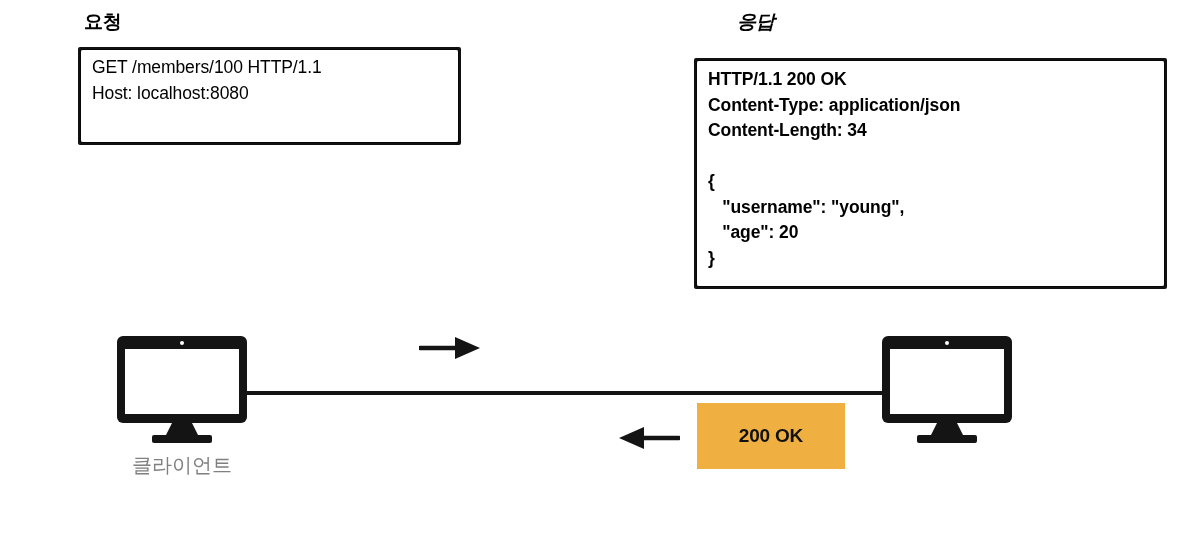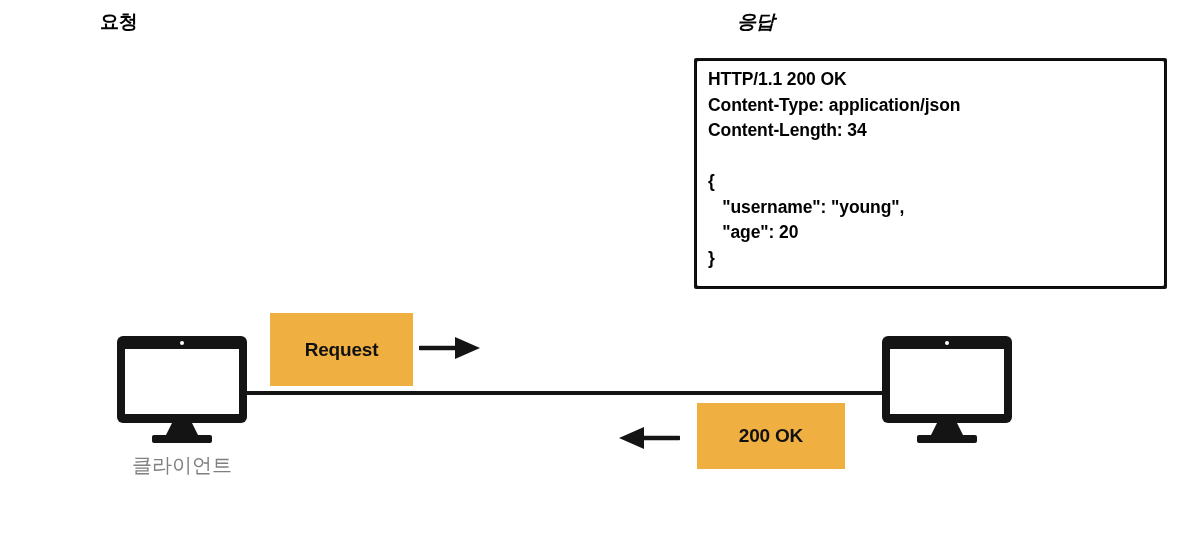--- a/index.html
+++ b/index.html
@@ -22,21 +22,21 @@
 
   
   .section-heading {
     position: absolute;
     font-size: 19px;
     font-weight: bold;
     letter-spacing: -0.3px;
     color: #000;
     white-space: nowrap;
   }
-  #heading-request { left: 84px; top: 9px; margin-left: 16px; }
+  #heading-request { left: 84px; top: 9px; }
   #heading-response { left: 737px; top: 9px; font-style: italic; }
 
   
   .msg-box {
     position: absolute;
     background: #ffffff;
     box-sizing: border-box;
     border: 3px solid #111111;
     border-radius: 2px;
   }
@@ -167,20 +167,24 @@
   #arrow-request { left: 419px; top: 335px; width: 62px; height: 26px; }
   #arrow-response { left: 618px; top: 425px; width: 62px; height: 26px; }
 </style>
 </head>
 <body>
 
 <div id="canvas">
 
   <div class="section-heading" id="heading-request">요청</div>
 
+  <div class="msg-box" id="request-box">
+    <pre class="msg-text">GET /members/100 HTTP/1.1
+Host: localhost:8080</pre>
+  </div>
 
   <div class="section-heading" id="heading-response">응답</div>
 
   <div class="msg-box" id="response-box">
     <pre class="msg-text">HTTP/1.1 200 OK
 Content-Type: application/json
 Content-Length: 34
 
 {
    "username": "young",
@@ -202,23 +206,20 @@
 
   <div class="monitor" id="server-monitor">
     <div class="mon-bezel">
       <div class="mon-cam"></div>
       <div class="mon-screen"></div>
     </div>
     <div class="mon-neck"></div>
     <div class="mon-foot"></div>
   </div>
 
-  <div class="tag" id="request-tag">
-    <span>Request</span>
-  </div>
   <svg class="arrow" id="arrow-request" viewBox="0 0 62 26">
     <line x1="1" y1="13" x2="40" y2="13" stroke="#141414" stroke-width="4.5" stroke-linecap="round"></line>
     <path d="M 36 2 L 61 13 L 36 24 Z" fill="#141414"></path>
   </svg>
 
   <div class="tag" id="response-tag">
     <span>200 OK</span>
   </div>
   <svg class="arrow" id="arrow-response" viewBox="0 0 62 26">
     <line x1="22" y1="13" x2="61" y2="13" stroke="#141414" stroke-width="4.5" stroke-linecap="round"></line>

